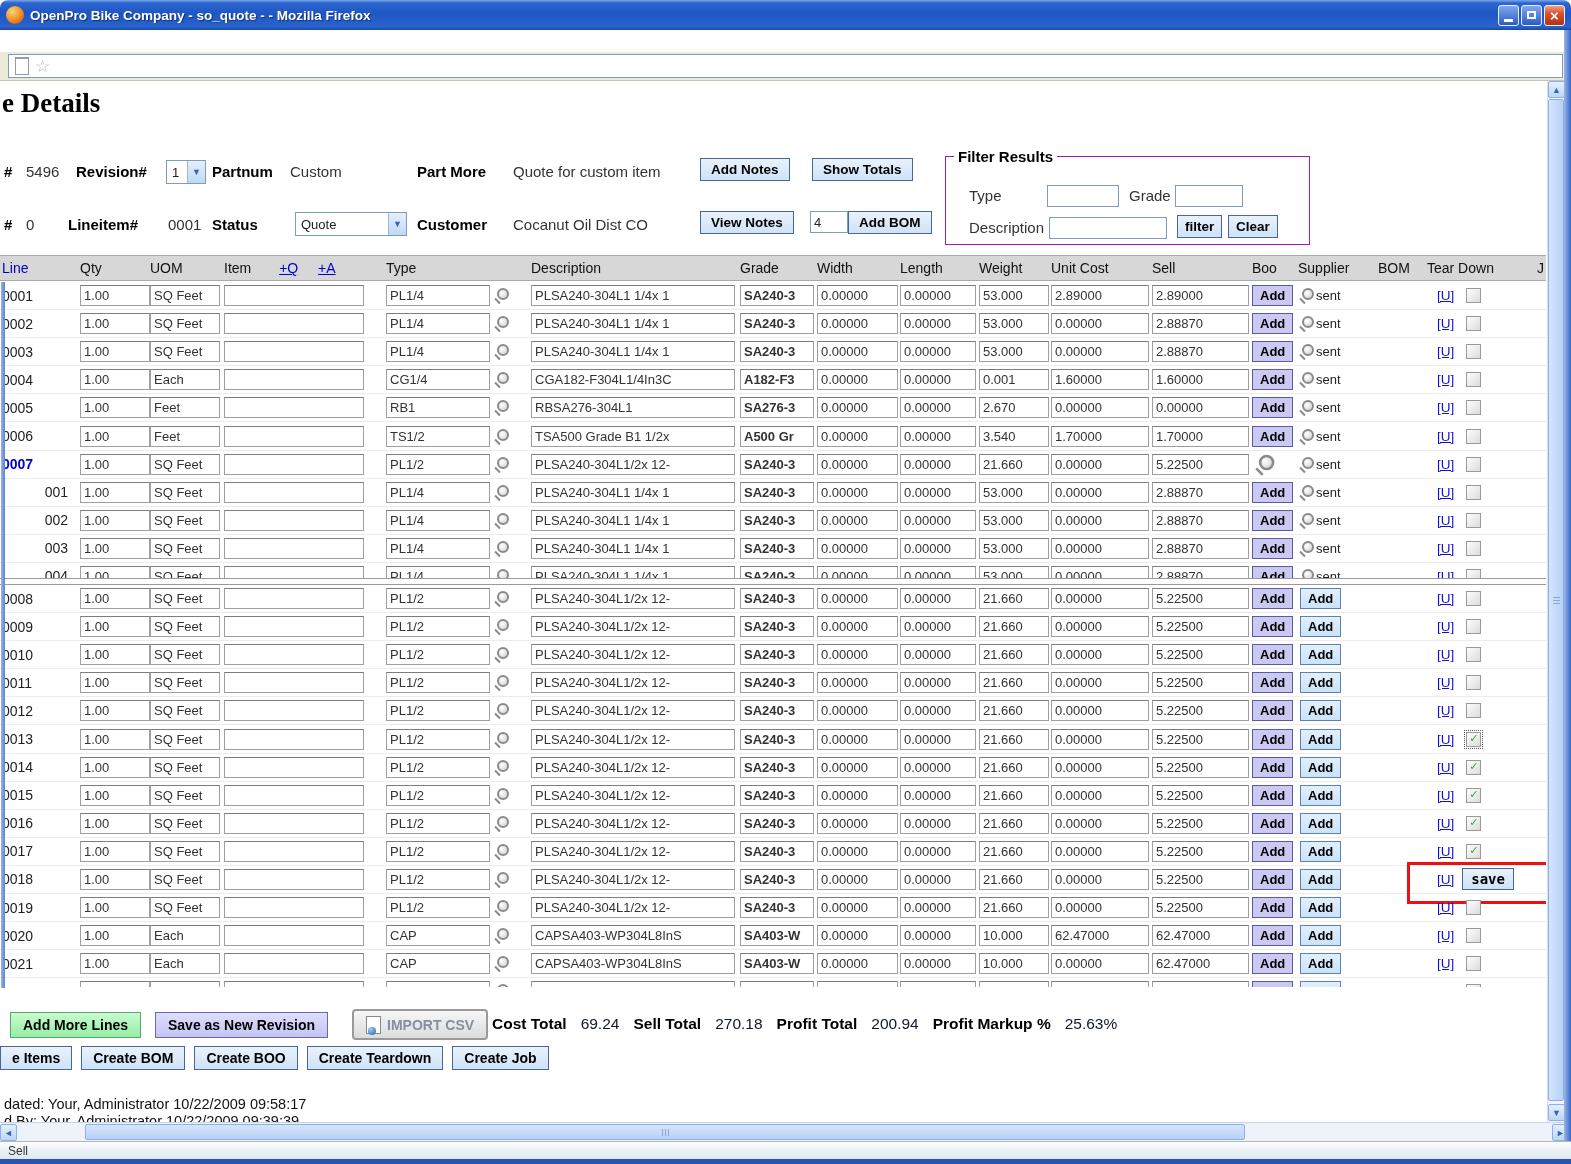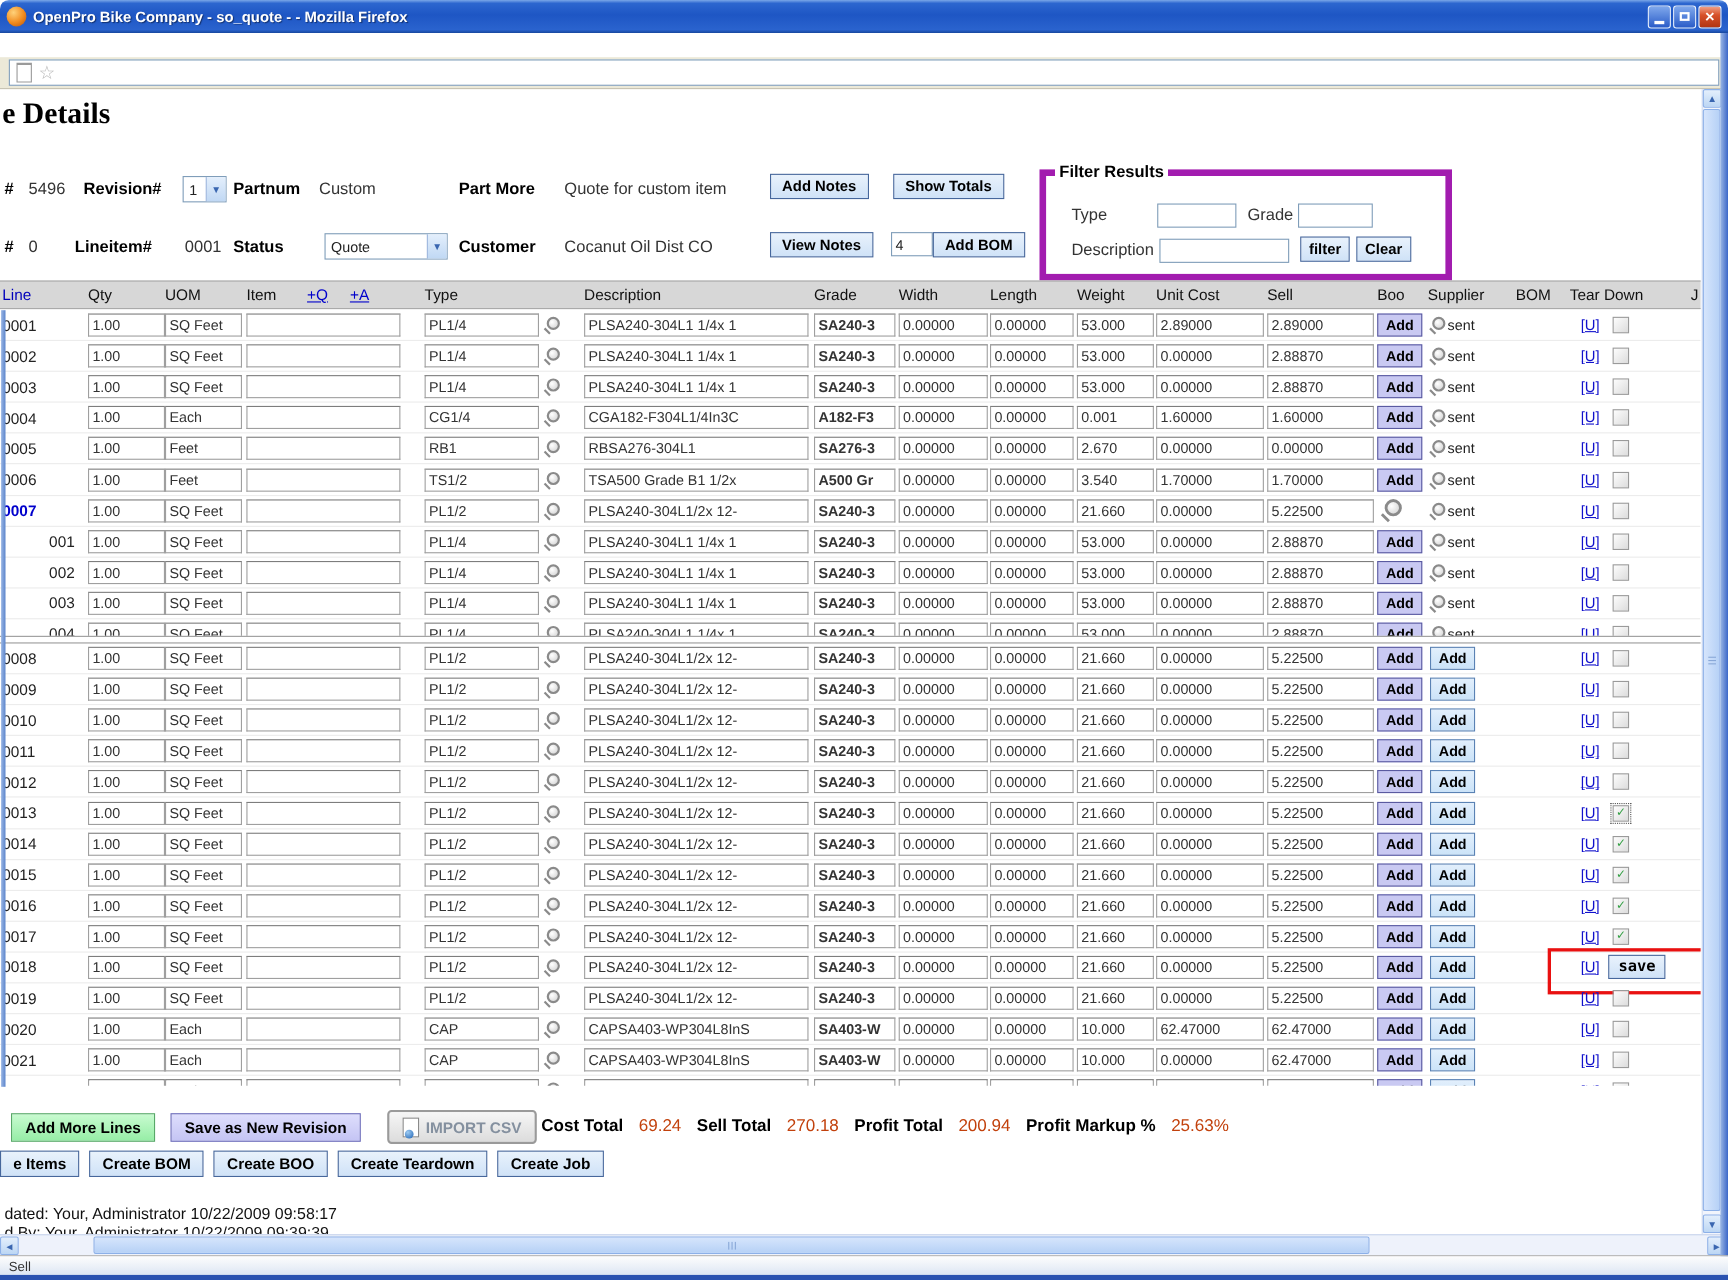--- a/index.html
+++ b/index.html
@@ -43,21 +43,21 @@
   .val{font-size:15px;color:#333;white-space:nowrap;}
   .xpbtn{background:linear-gradient(180deg,#e9f2fc,#cfe2f7);border:1px solid #46679c;
     font:bold 13.5px "Liberation Sans",sans-serif;color:#000;padding:3px 10px;white-space:nowrap;}
   .selectbox{display:inline-flex;border:1px solid #7f9db9;background:#fff;height:22px;align-items:center;box-sizing:content-box;}
   .selectbox .sel-val{font-size:13px;color:#222;padding:0 5px;flex:1;white-space:nowrap;}
   .sel-arrow{width:17px;height:22px;background:linear-gradient(180deg,#e4effc,#c0d8f4);
     border-left:1px solid #9ab4dd;color:#3a66b0;font-size:9px;display:flex;align-items:center;justify-content:center;}
   .txtinp{border:1px solid #7f9db9;height:20px;font-size:13px;color:#222;font-family:"Liberation Sans",sans-serif;padding:0 3px;}
 
   fieldset.filter{position:absolute;left:945px;top:148px;width:363px;height:95px;margin:0;
-    border:6px solid #a21caf;padding:0;}
+    border:1px solid #a21caf;padding:0;}
   fieldset.filter legend{font-weight:bold;font-size:15px;margin-left:8px;padding:0 4px;}
 
   
   .thead{position:absolute;left:0;top:255px;width:1546px;height:26px;background:#d7d7d7;
     border-top:1px solid #aaa;border-bottom:1px solid #aaa;display:flex;align-items:center;font-size:14px;color:#111;box-sizing:border-box;}
   .rows{position:absolute;left:0;width:1546px;overflow:hidden;}
   .rows-upper{top:282px;height:298px;}
   .rows-lower{top:585px;height:402px;}
   .trow{display:flex;align-items:center;height:27.1px;border-bottom:1px solid #ececec;}
   .cell{flex:0 0 auto;box-sizing:border-box;}
@@ -111,21 +111,21 @@
     border:1px solid #58a868;font:bold 14px "Liberation Sans",sans-serif;padding:4px 12px;}
   .btn-lav{position:absolute;left:155px;top:1012px;background:linear-gradient(180deg,#dedefc,#c4c4f4);
     border:1px solid #6868b8;font:bold 14px "Liberation Sans",sans-serif;padding:4px 12px;}
   .btn-import{position:absolute;left:352px;top:1009px;height:31px;border:2px solid #9a9a9a;border-radius:4px;
     background:linear-gradient(180deg,#f6f6f6,#dcdcdc);display:flex;align-items:center;gap:6px;padding:0 12px;
     font:bold 14px "Liberation Sans",sans-serif;color:#84909f;}
   .csv-icon{position:relative;width:13px;height:16px;background:#fff;border:1px solid #8a8a8a;}
   .csv-icon::after{content:"";position:absolute;left:1px;bottom:-2px;width:8px;height:8px;border-radius:50%;
     background:radial-gradient(circle at 35% 30%,#9ecbf2,#1d62b4);}
   .totals{position:absolute;left:492px;top:1015px;display:flex;gap:14px;font-size:15.5px;align-items:center;white-space:nowrap;}
-  .totals .tl{font-weight:bold;color:#000;} .totals .tv{color:#c2410c;}
+  .totals .tl{font-weight:bold;color:#000;} .totals .tv{color:#0f172a;}
   .actions{position:absolute;left:0px;top:1046px;display:flex;gap:9px;}
   .actions .xpbtn{font-size:14px;padding:3px 11px;}
   .updated{position:absolute;left:4px;top:1096px;font-size:14.5px;color:#111;}
   .updated2{position:absolute;left:4px;top:1113px;height:9px;overflow:hidden;font-size:14.5px;color:#111;}
 
   
   .vscroll{position:absolute;left:1547px;top:81px;width:17px;height:1041px;background:#f2f5fc;
     border-left:1px solid #d5dff0;box-sizing:border-box;}
   .sb-btn{position:absolute;width:17px;height:17px;background:linear-gradient(180deg,#e4effc,#bcd6f4);
     border:1px solid #8cb0e8;border-radius:2px;color:#3a66b0;font-size:9px;display:flex;align-items:center;

